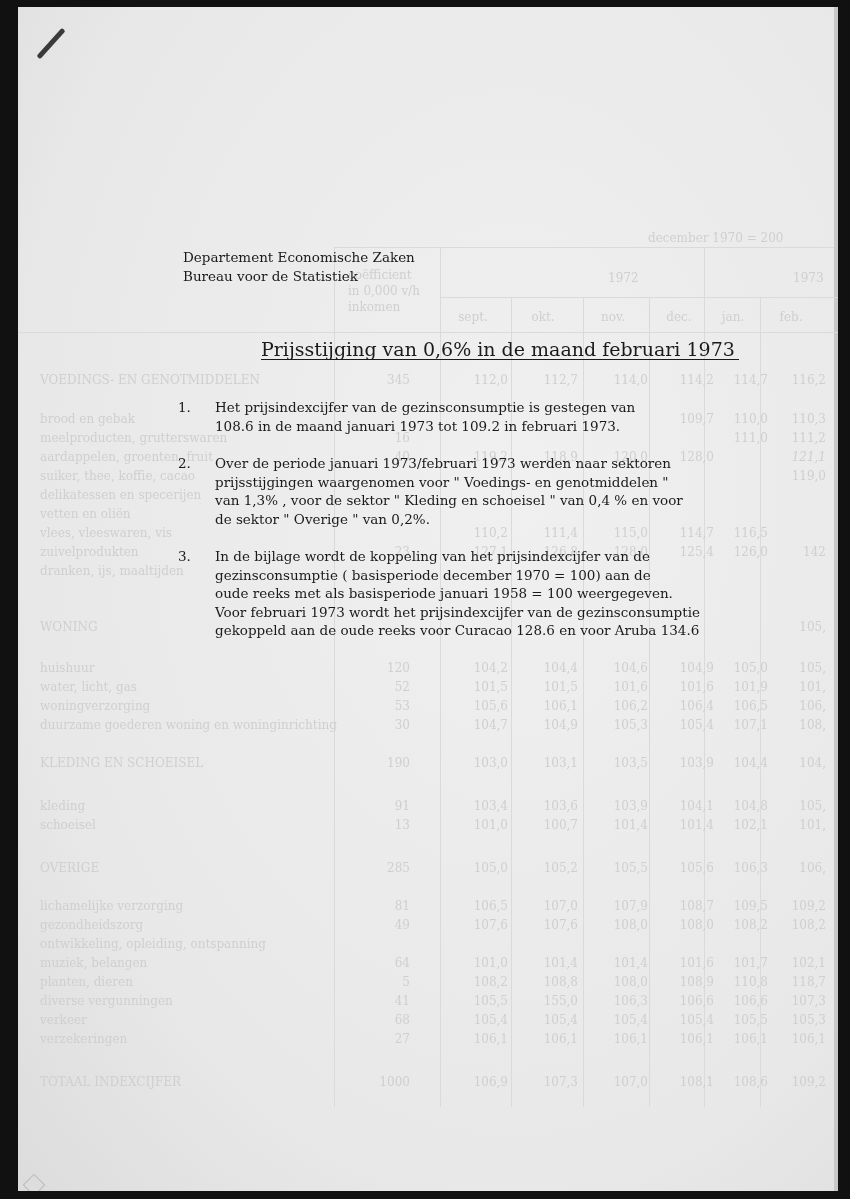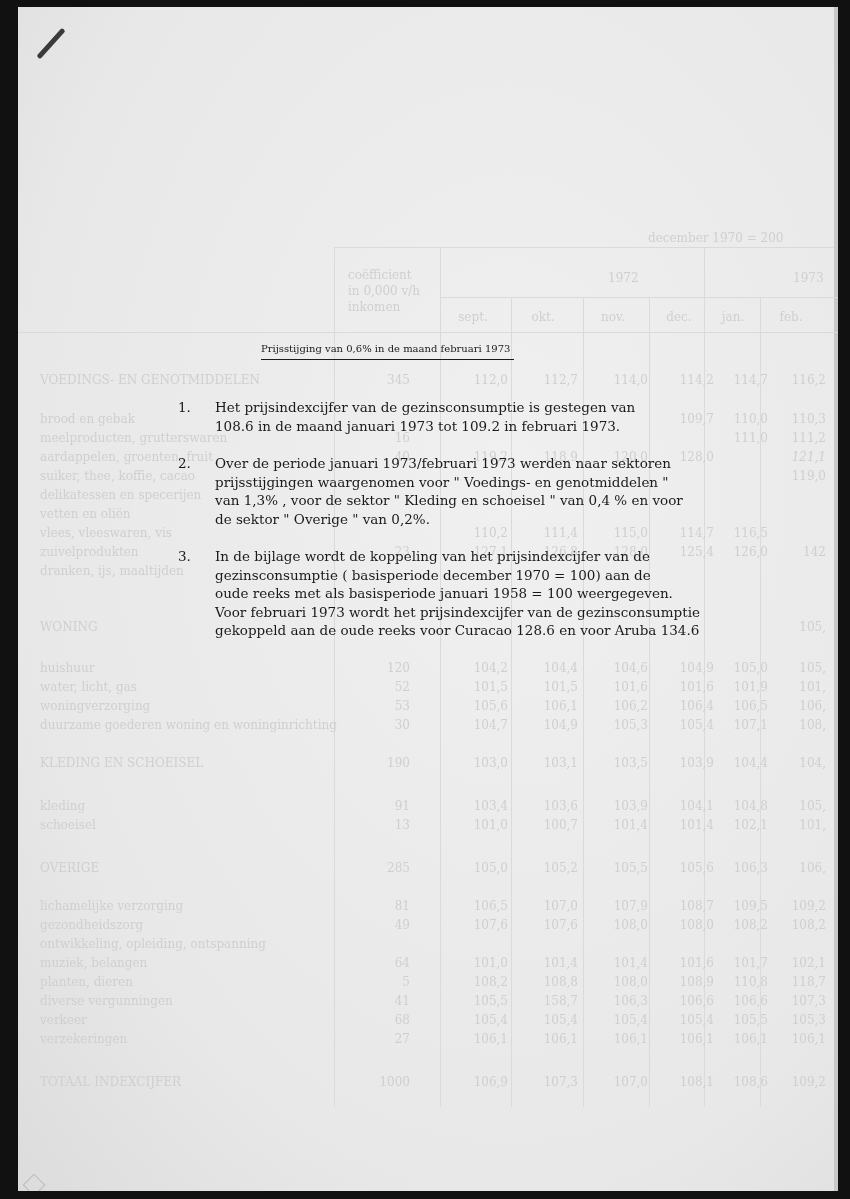--- a/index.html
+++ b/index.html
@@ -45,21 +45,21 @@
     .bleed .label { position: absolute; left: 0; }
     .bleed .weight { position: absolute; left: 330px; width: 40px; text-align: right; }
 
     .content { position: absolute; left: 0; top: 0; width: 100%; height: 100%; color: #1a1a1a; }
     .dept-header {
       position: absolute; left: 165px; top: 241px;
       font-size: 13.5px; line-height: 19px;
     }
     .title {
       position: absolute; left: 243px; top: 333px;
-      font-size: 10px; line-height: 18px;
+      font-size: 19px; line-height: 18px;
       border-bottom: 1.5px solid #1a1a1a; padding: 0 4px 1px 0;
     }
     .items { position: absolute; left: 160px; top: 391px; width: 540px; }
     .item { position: relative; margin-bottom: 19px; font-size: 13.5px; line-height: 18.5px; }
     .item .num { position: absolute; left: 0; top: 0; width: 30px; }
     .item .body { margin-left: 37px; }
     .item .line { display: block; white-space: nowrap; }
   </style>
 </head>
 <body>
@@ -334,21 +334,21 @@
           <span class="cell" style="left: 478px;">108,8</span>
           <span class="cell" style="left: 548px;">108,0</span>
           <span class="cell" style="left: 614px;">108,9</span>
           <span class="cell" style="left: 668px;">110,8</span>
           <span class="cell" style="left: 726px;">118,7</span>
         </div>
         <div class="row" style="top: 987px;">
           <span class="label">diverse vergunningen</span>
           <span class="weight">41</span>
           <span class="cell" style="left: 408px;">105,5</span>
-          <span class="cell" style="left: 478px;">158,7</span>
+          <span class="cell" style="left: 478px;">155,0</span>
           <span class="cell" style="left: 548px;">106,3</span>
           <span class="cell" style="left: 614px;">106,6</span>
           <span class="cell" style="left: 668px;">106,6</span>
           <span class="cell" style="left: 726px;">107,3</span>
         </div>
         <div class="row" style="top: 1006px;">
           <span class="label">verkeer</span>
           <span class="weight">68</span>
           <span class="cell" style="left: 408px;">105,4</span>
           <span class="cell" style="left: 478px;">105,4</span>
@@ -374,20 +374,24 @@
           <span class="cell" style="left: 478px;">107,3</span>
           <span class="cell" style="left: 548px;">107,0</span>
           <span class="cell" style="left: 614px;">108,1</span>
           <span class="cell" style="left: 668px;">108,6</span>
           <span class="cell" style="left: 726px;">109,2</span>
         </div>
       </div>
   </div>
 
   <div class="content">
+    <div class="dept-header">
+      <div>Departement Economische Zaken</div>
+      <div>Bureau voor de Statistiek</div>
+    </div>
 
     <div class="title">Prijsstijging van 0,6% in de maand februari 1973</div>
 
     <div class="items">
       <div class="item">
         <span class="num">1.</span>
         <div class="body">
           <span class="line">Het prijsindexcijfer van de gezinsconsumptie is gestegen van</span>
           <span class="line">108.6 in de maand januari 1973 tot 109.2 in  februari 1973.</span>
         </div>

